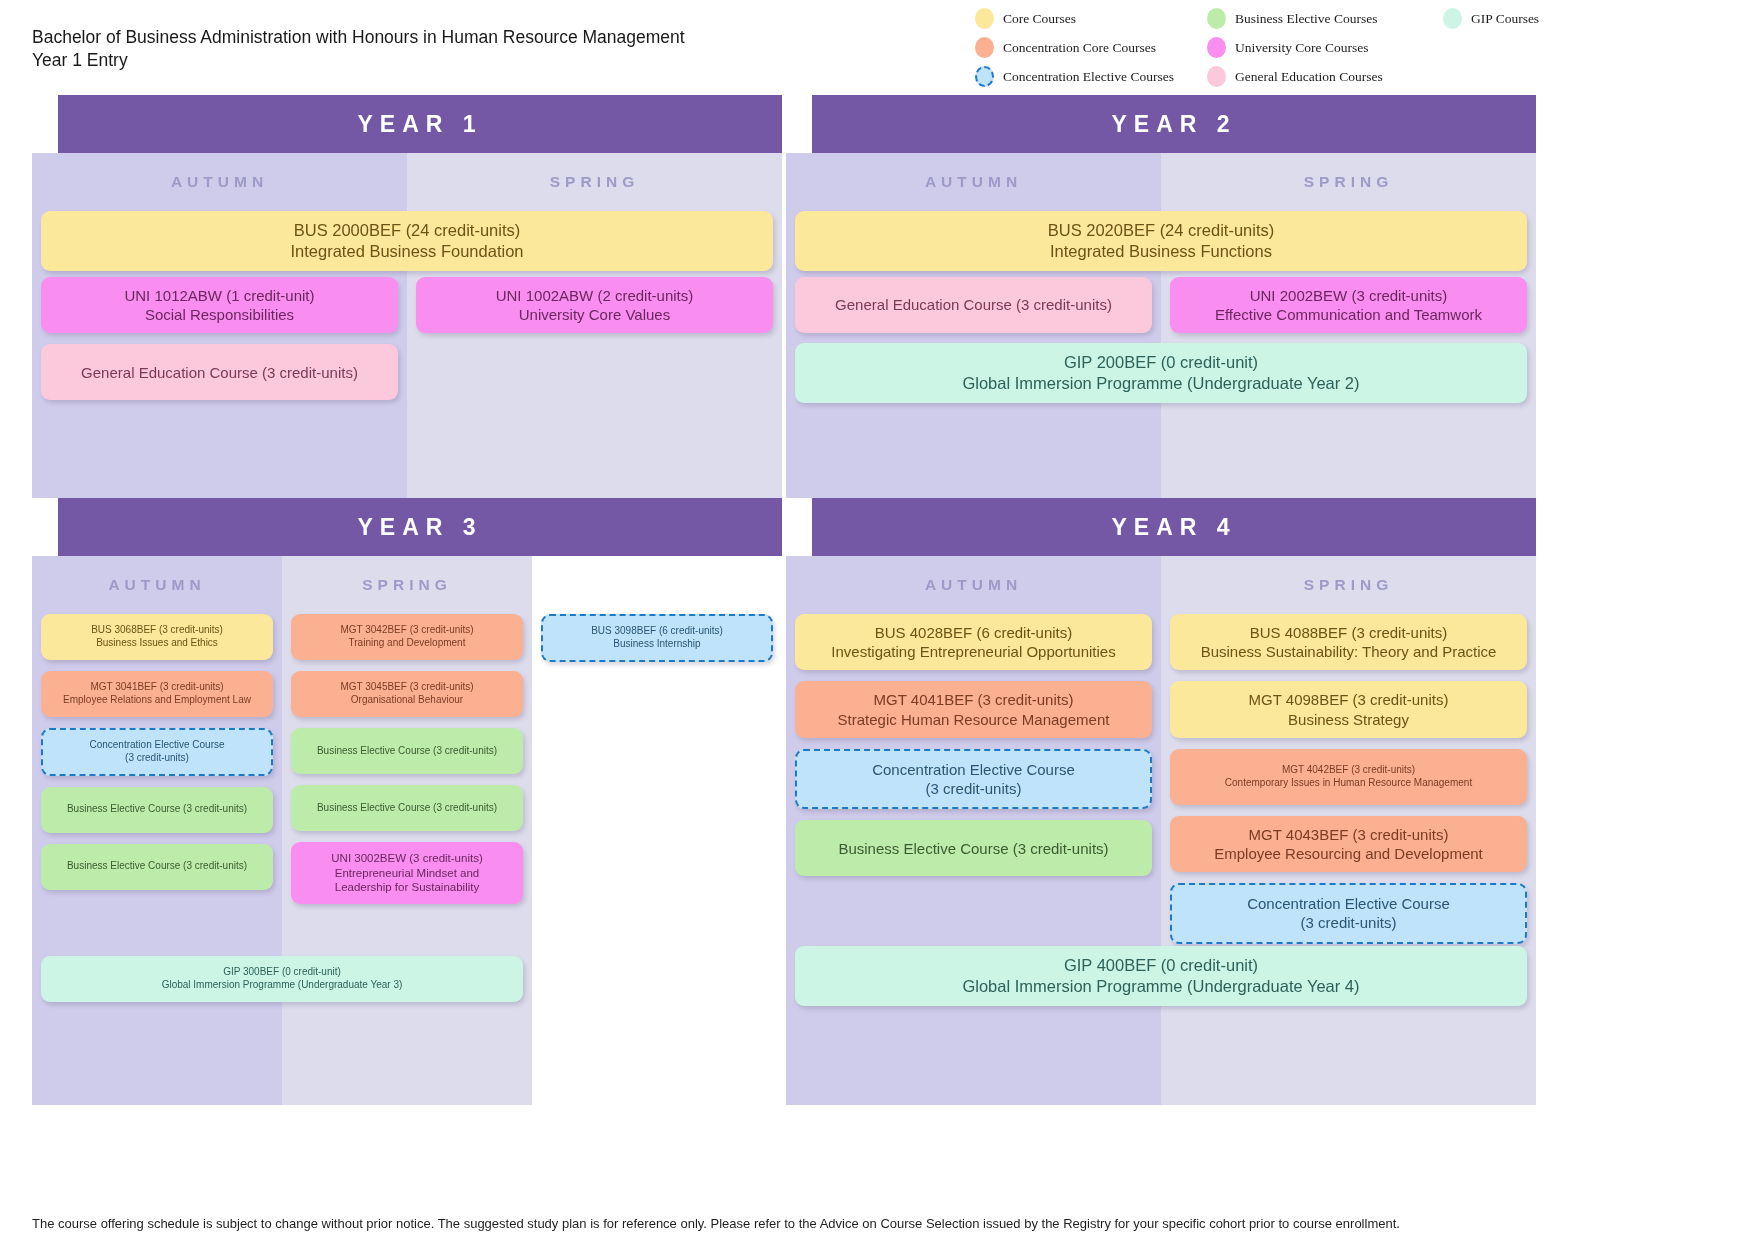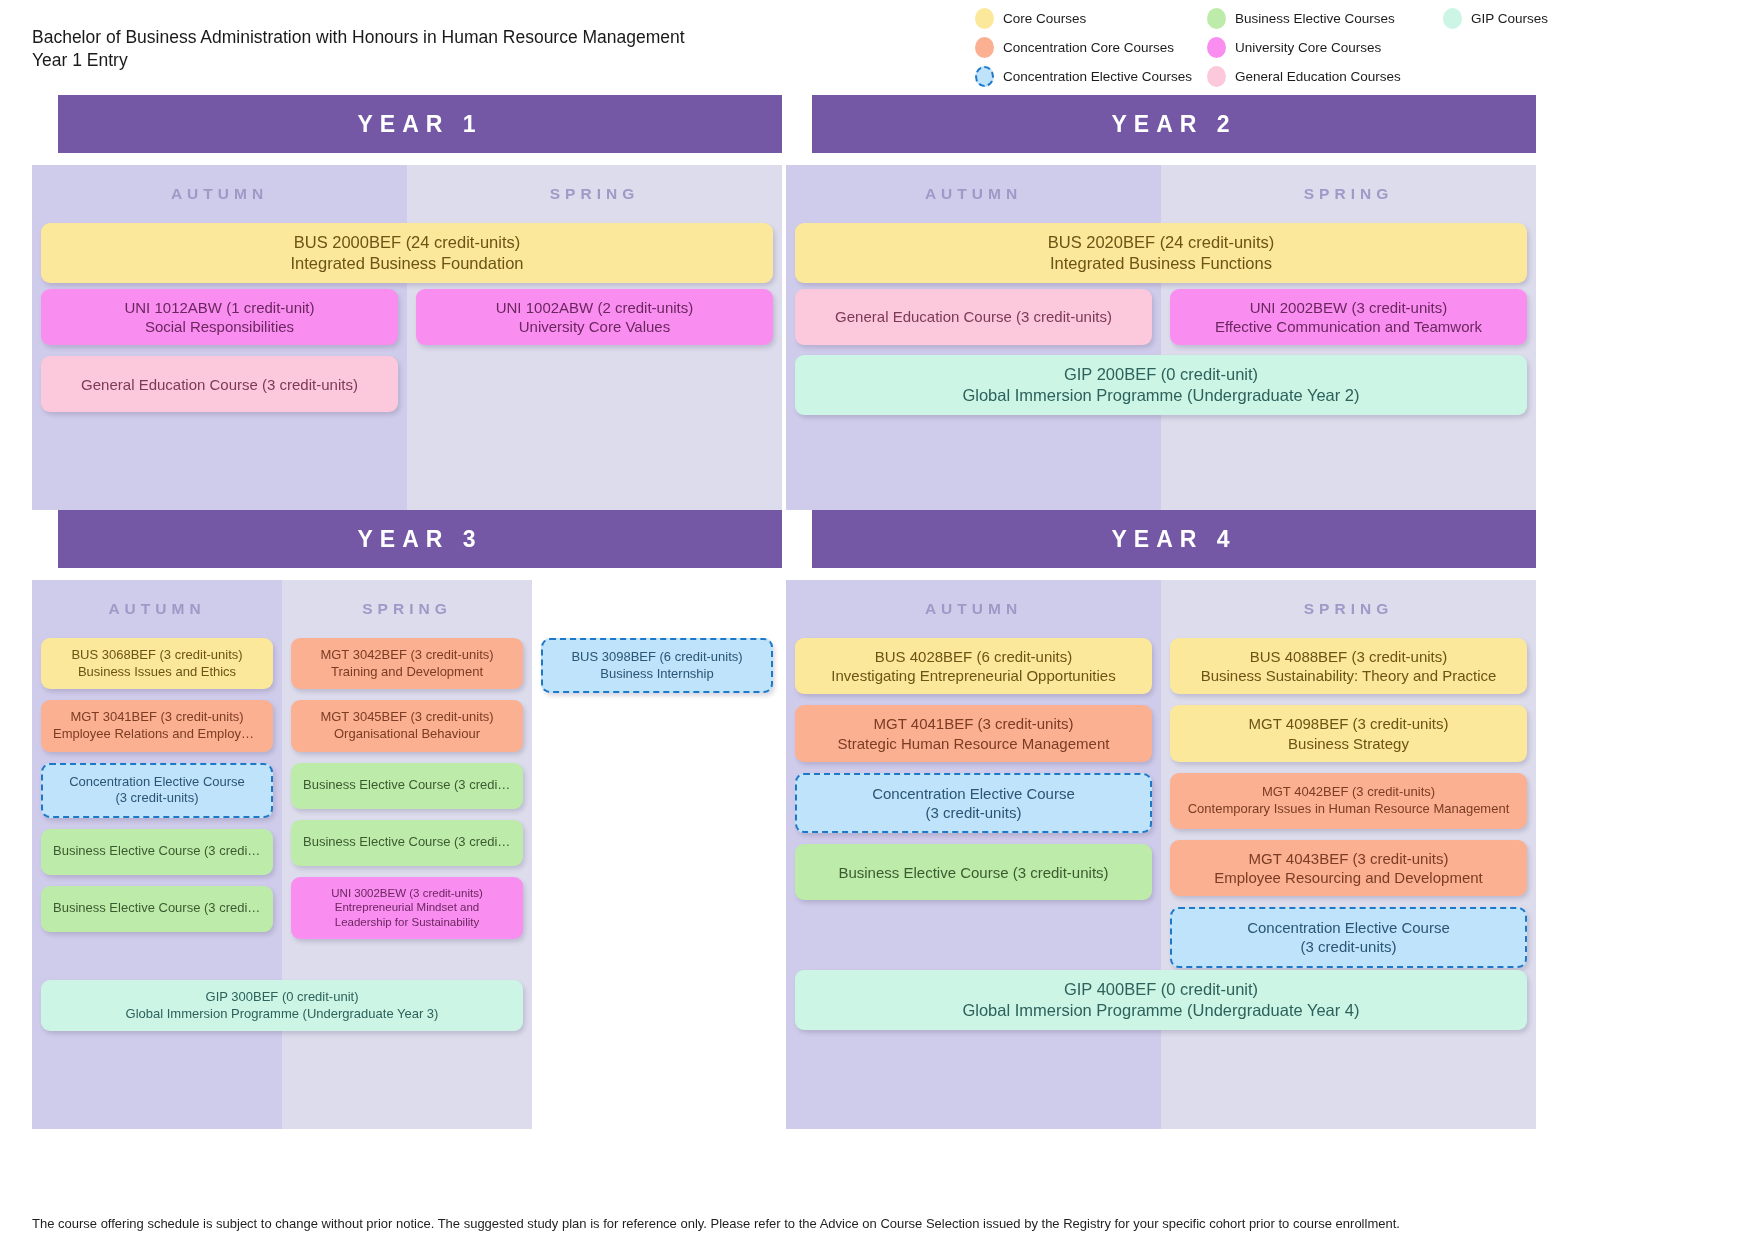--- a/index.html
+++ b/index.html
@@ -28,20 +28,21 @@
 
   
   .legend {
     position: absolute;
     left: 975px; top: 4px;
     width: 770px;
     display: grid;
     grid-template-columns: 232px 236px auto;
     grid-auto-rows: 29px;
     align-items: center;
+    font-family: Liberation Serif, serif;
   }
   .leg-item { display: flex; align-items: center; gap: 9px; }
   .leg-dot {
     width: 19px; height: 21px;
     border-radius: 50%;
     flex: 0 0 auto;
   }
   .leg-dot.dashed {
     border: 2px dashed #1e78c8;
     background: #bfe3fa;
@@ -111,28 +112,28 @@
   .c-core        { background: #fbe89a; color: #6b5416; }
   .c-conccore    { background: #fcb092; color: #7a3c23; }
   .c-concelect   { background: #bfe3fa; color: #2a5575; border: 2px dashed #1e78c8; }
   .c-buselect    { background: #bdecaa; color: #3c5a30; }
   .c-unicore     { background: #f98ef0; color: #6b2660; }
   .c-gened       { background: #fcc8dc; color: #7c3a55; }
   .c-gip         { background: #ccf5e6; color: #2d6159; }
 
   .sz-lg { font-size: 16.5px; }
   .sz-md { font-size: 15px; }
-  .sz-sm { font-size: 13px; }
+  .sz-sm { font-size: 10px; }
   .sz-xs { font-size: 11.5px; }
 
   .h-tall   { min-height: 56px; display:flex; flex-direction:column; justify-content:center; }
   .h-short  { min-height: 46px; display:flex; flex-direction:column; justify-content:center; }
 
   
-  .year-inner { position: relative; margin-top: 12px; }
+  .year-inner { position: relative; }
   .cols { display: grid; }
   .cols.y1 { grid-template-columns: 375px 375px; }
   .cols.y2 { grid-template-columns: 375px 375px; }
   .cols.y3 { grid-template-columns: 250px 250px 250px; }
   .cols.y4 { grid-template-columns: 375px 375px; }
 
   
   .overlay { position: absolute; left: 9px; right: 9px; }
 
   

